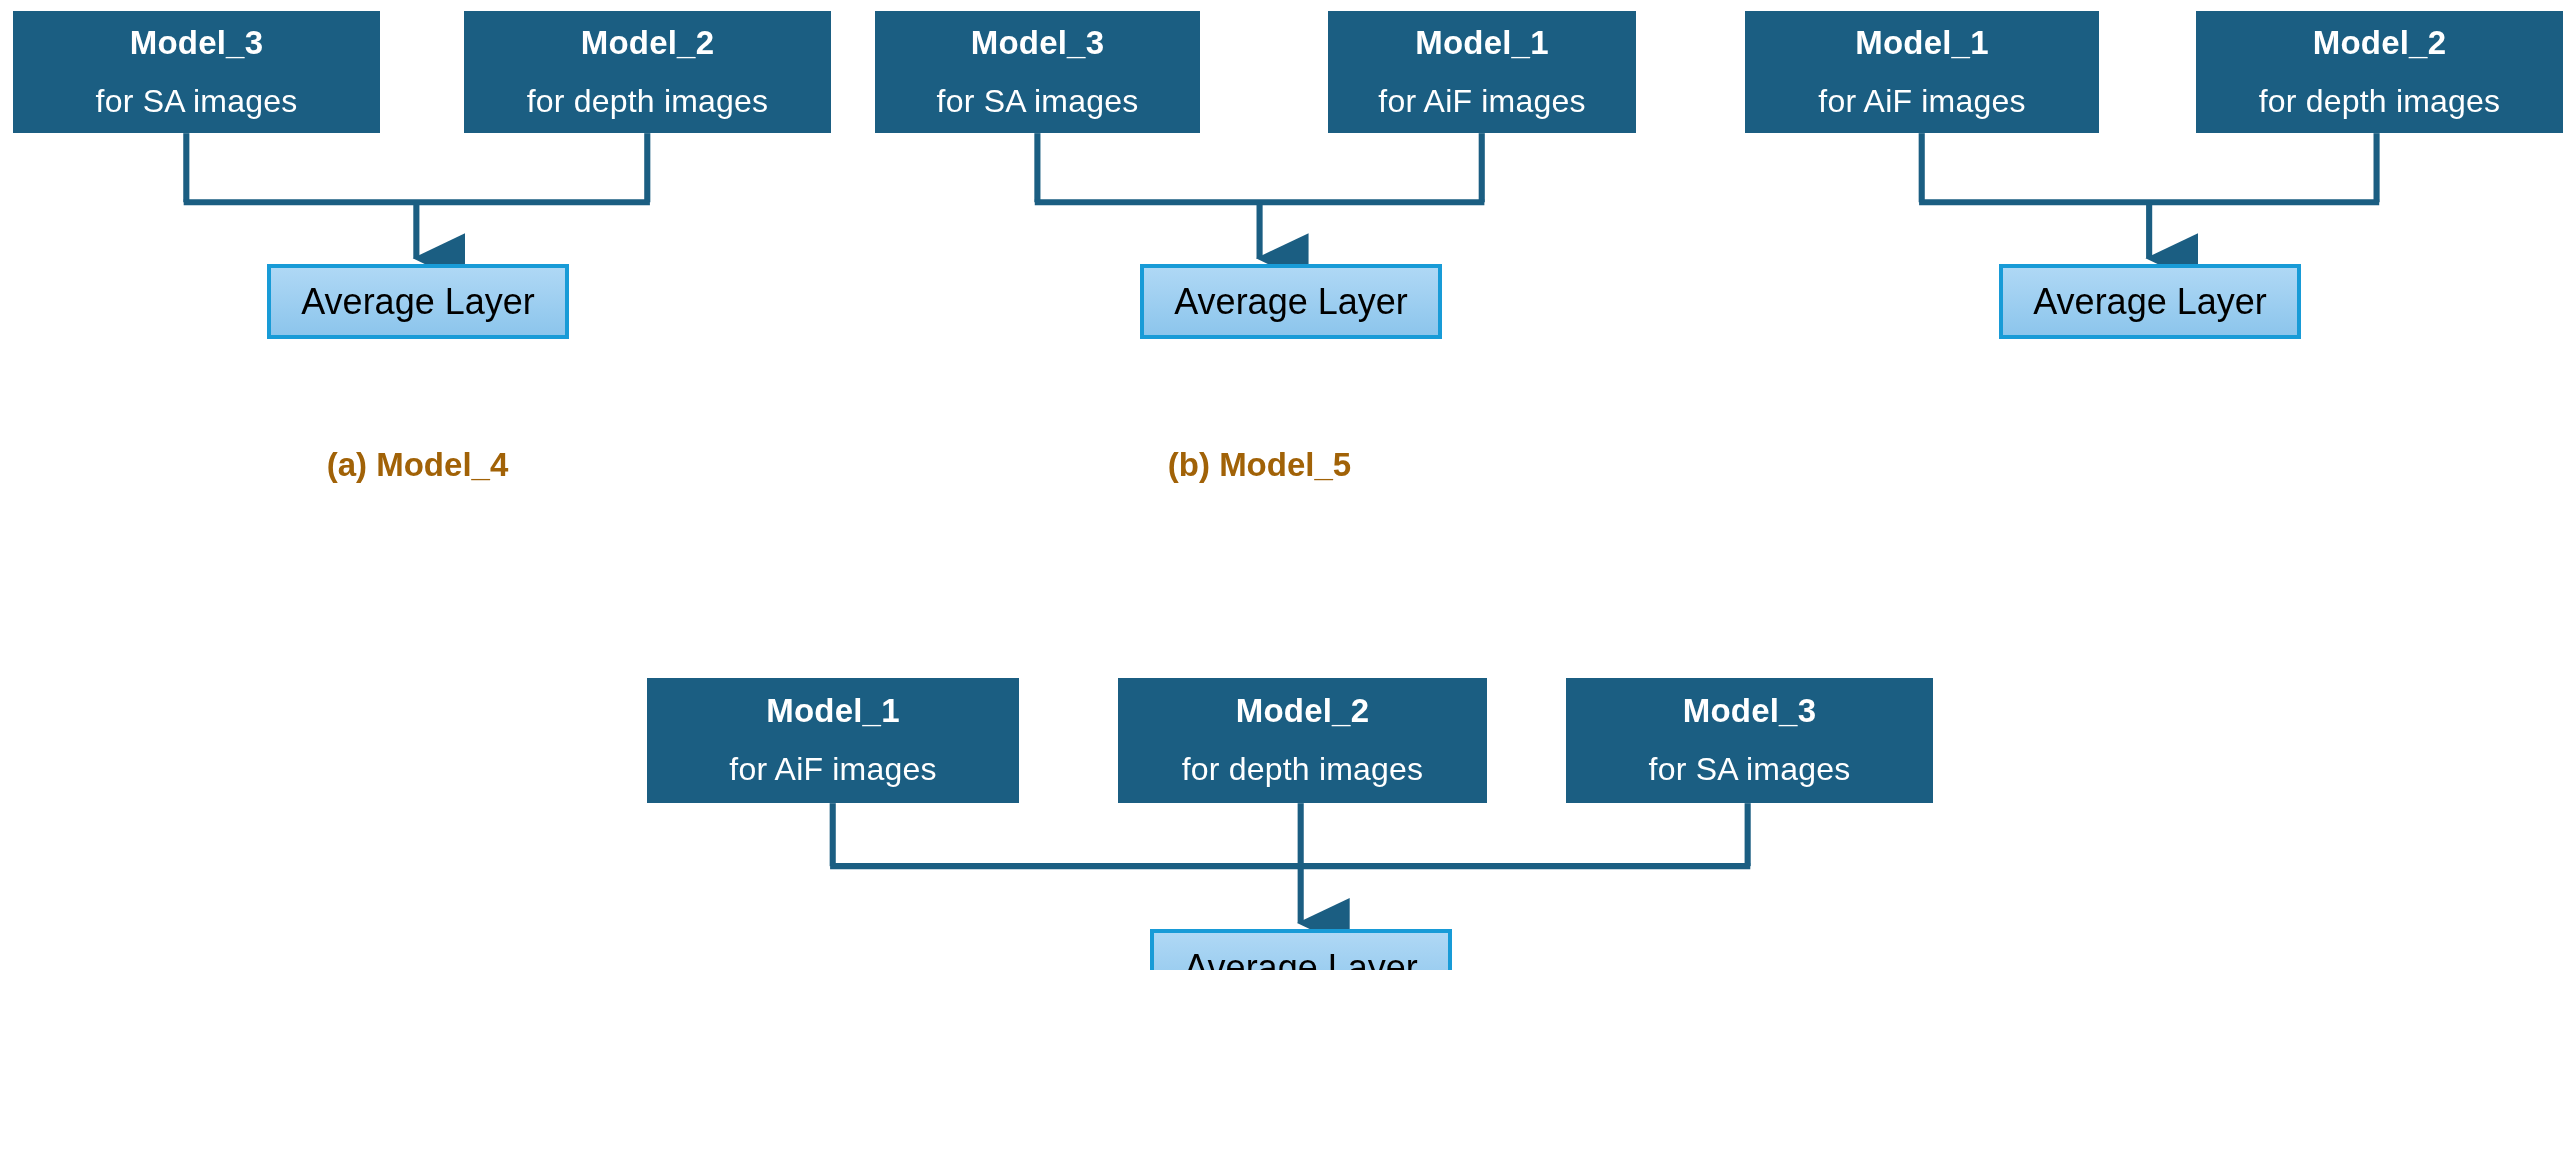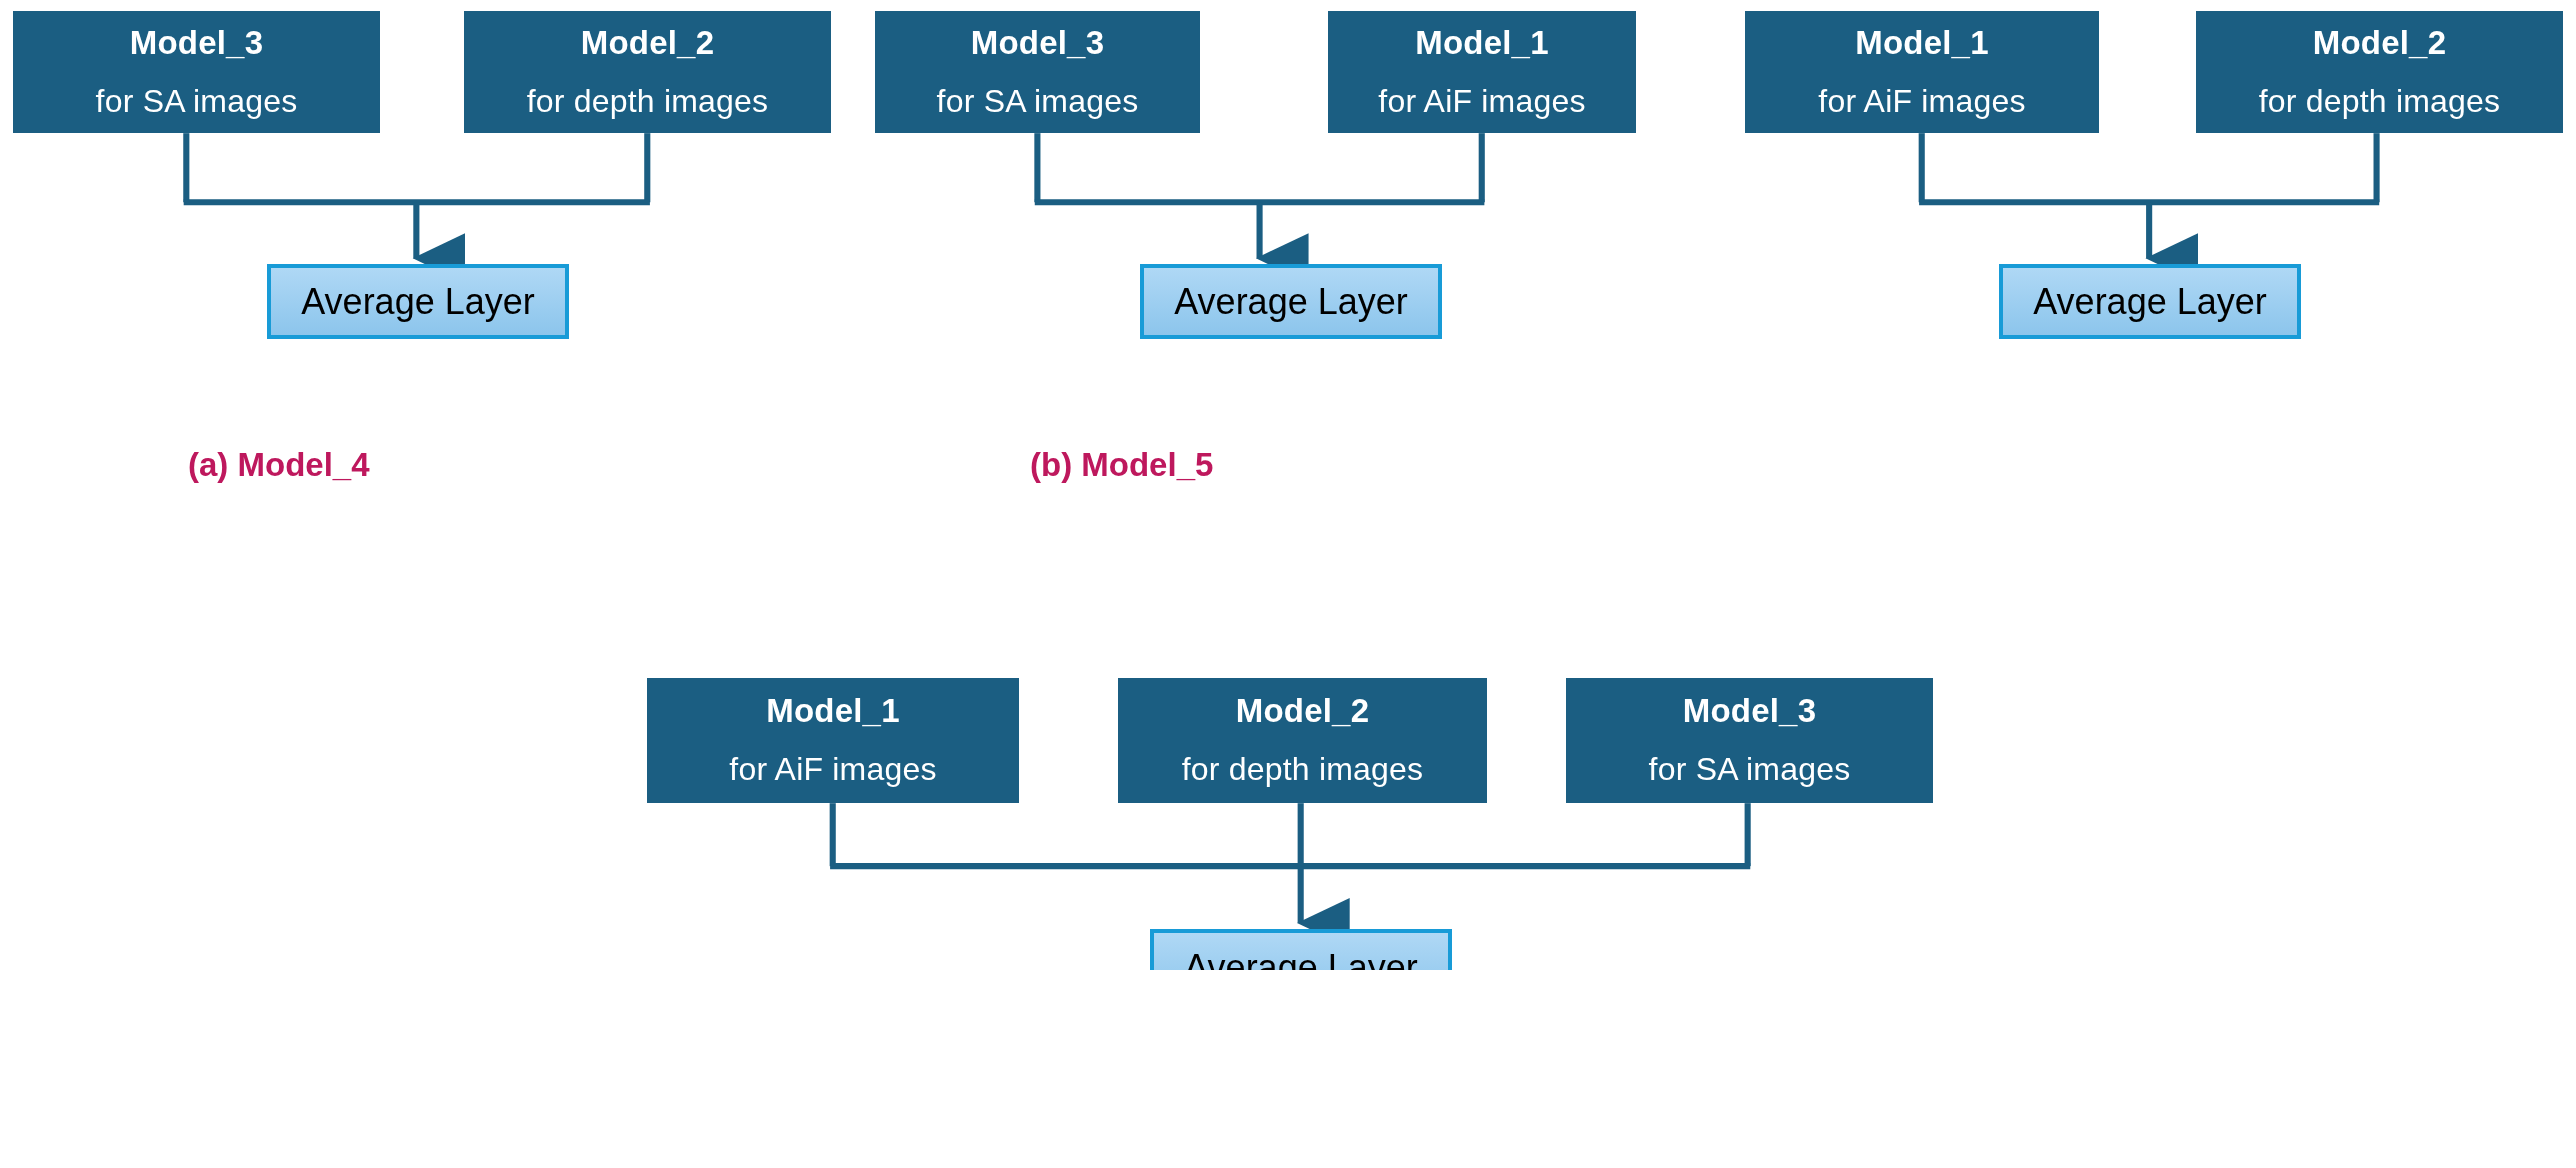--- a/index.html
+++ b/index.html
@@ -52,22 +52,23 @@
     justify-content: center;
     color: #000000;
     font-size: 36px;
     font-weight: normal;
     white-space: nowrap;
   }
   .caption {
     position: absolute;
     font-size: 33px;
     font-weight: bold;
-    color: #be185d;
+    color: #a16207;
     white-space: nowrap;
+    text-align: center;
   }
   .connector-svg {
     position: absolute;
     left: 0;
     top: 0;
     width: 2576px;
     height: 1169px;
     pointer-events: none;
   }
 </style>

